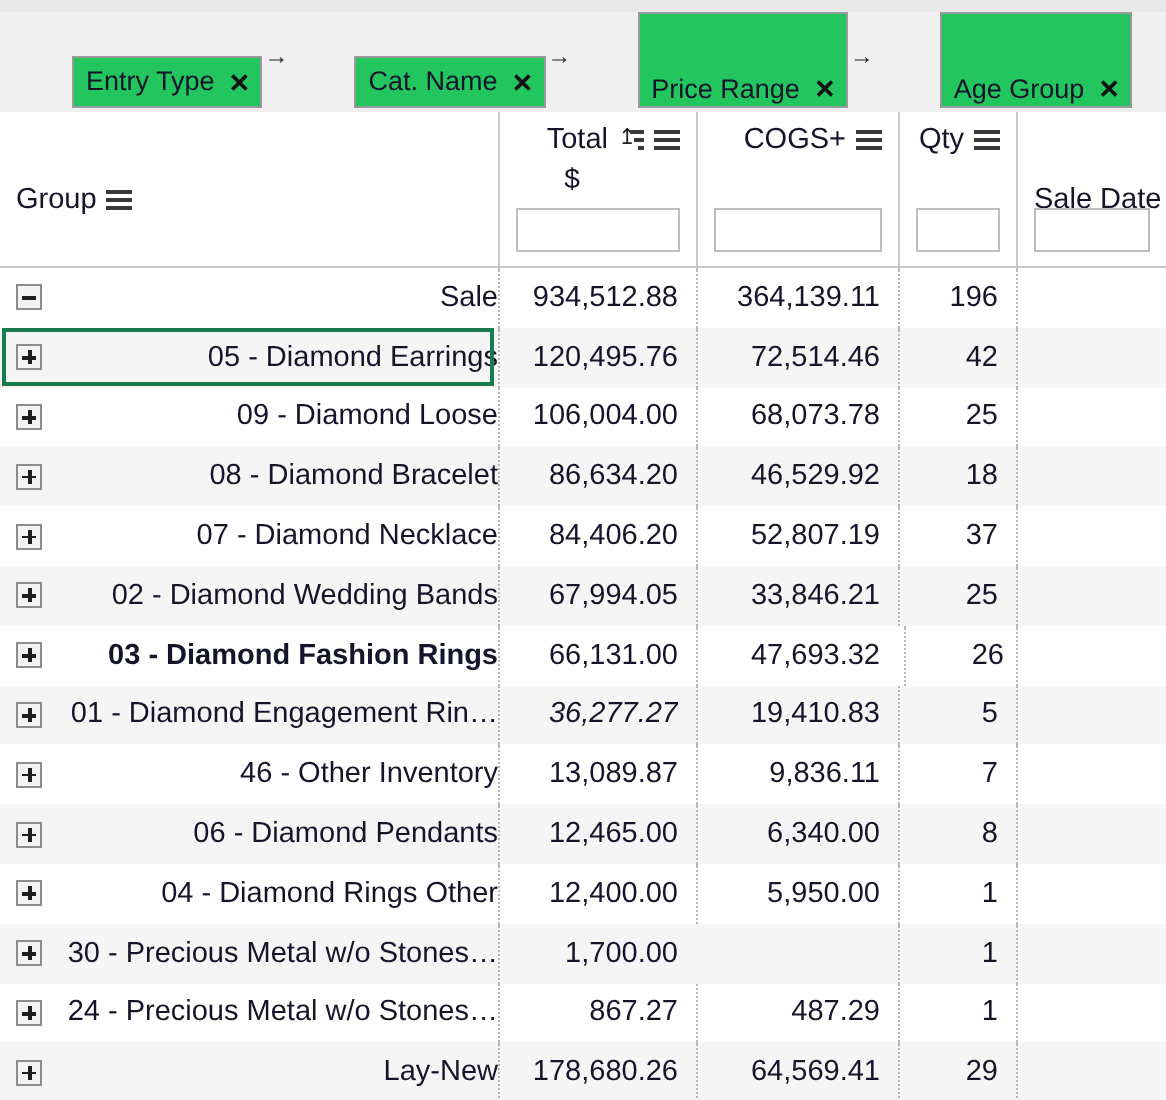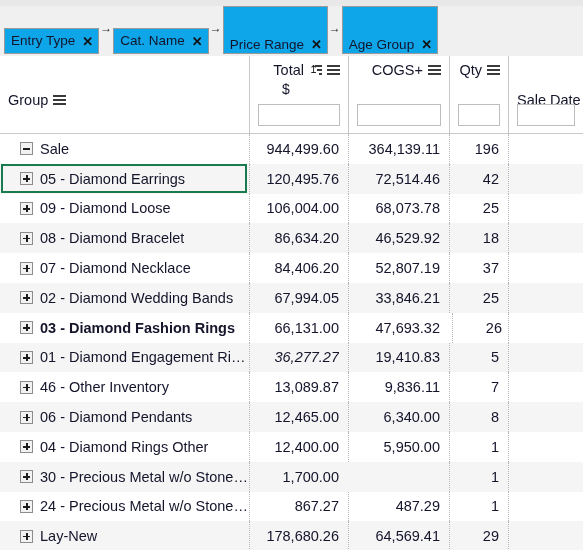--- a/index.html
+++ b/index.html
@@ -39,30 +39,31 @@
     width: 583px;
     height: 50px;
     background: #f0f0f0;
     display: flex;
     align-items: flex-end;
     padding: 0 0 2px 4px;
     box-sizing: border-box;
   }
   .chip {
     border: 1px solid #9a9a9a;
-    background: #0ea5e9;
+    background: #22c55e;
     display: flex;
     align-items: center;
     box-sizing: border-box;
     padding: 0 5px 0 6px;
     font-size: 13.5px;
     line-height: 1.15;
     color: #14142b;
     height: 26px;
     white-space: nowrap;
+    margin-left: 32px;
   }
   .chip.tall {
     height: 48px;
     align-items: flex-start;
     padding-top: 2px;
   }
   .chip .chip-label {
     display: block;
     max-width: 78px;
     white-space: normal;
@@ -215,22 +216,23 @@
     font-size: 14.5px;
     color: #14142b;
     overflow: hidden;
   }
   .cell.num {
     justify-content: flex-end;
     padding-right: 9px;
     border-left: 1px dotted #b8b8b8;
   }
   .cell.grp {
-    padding-left: 20px;
+    padding-left: 8px;
     gap: 7px;
+    justify-content: space-between;
   }
   .cell.date {
     border-left: 1px dotted #b8b8b8;
     padding-left: 8px;
   }
   .cell .txt {
     overflow: hidden;
     text-overflow: ellipsis;
     white-space: nowrap;
   }
@@ -365,21 +367,21 @@
           <div class="filter-input"></div>
         </div>
       </div>
     <div class="rows" id="grid-body">
         <div class="row">
           <div class="cell grp" style="left: 0px; width: 249px;">
             <span class="expander"></span>
             <span class="txt">Sale</span>
           </div>
           <div class="cell num" style="left: 249px; width: 99px;">
-            <span class="txt">944,499.60</span>
+            <span class="txt">934,512.88</span>
           </div>
           <div class="cell num" style="left: 348px; width: 101px;">
             <span class="txt">364,139.11</span>
           </div>
           <div class="cell num" style="left: 449px; width: 59px;">
             <span class="txt">196</span>
           </div>
           <div class="cell date" style="left: 508px; width: 75px;">
             <span class="txt"></span>
           </div>

